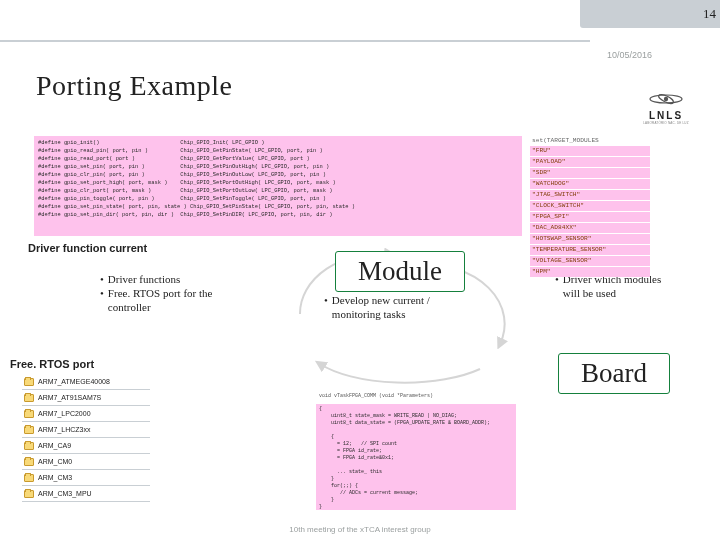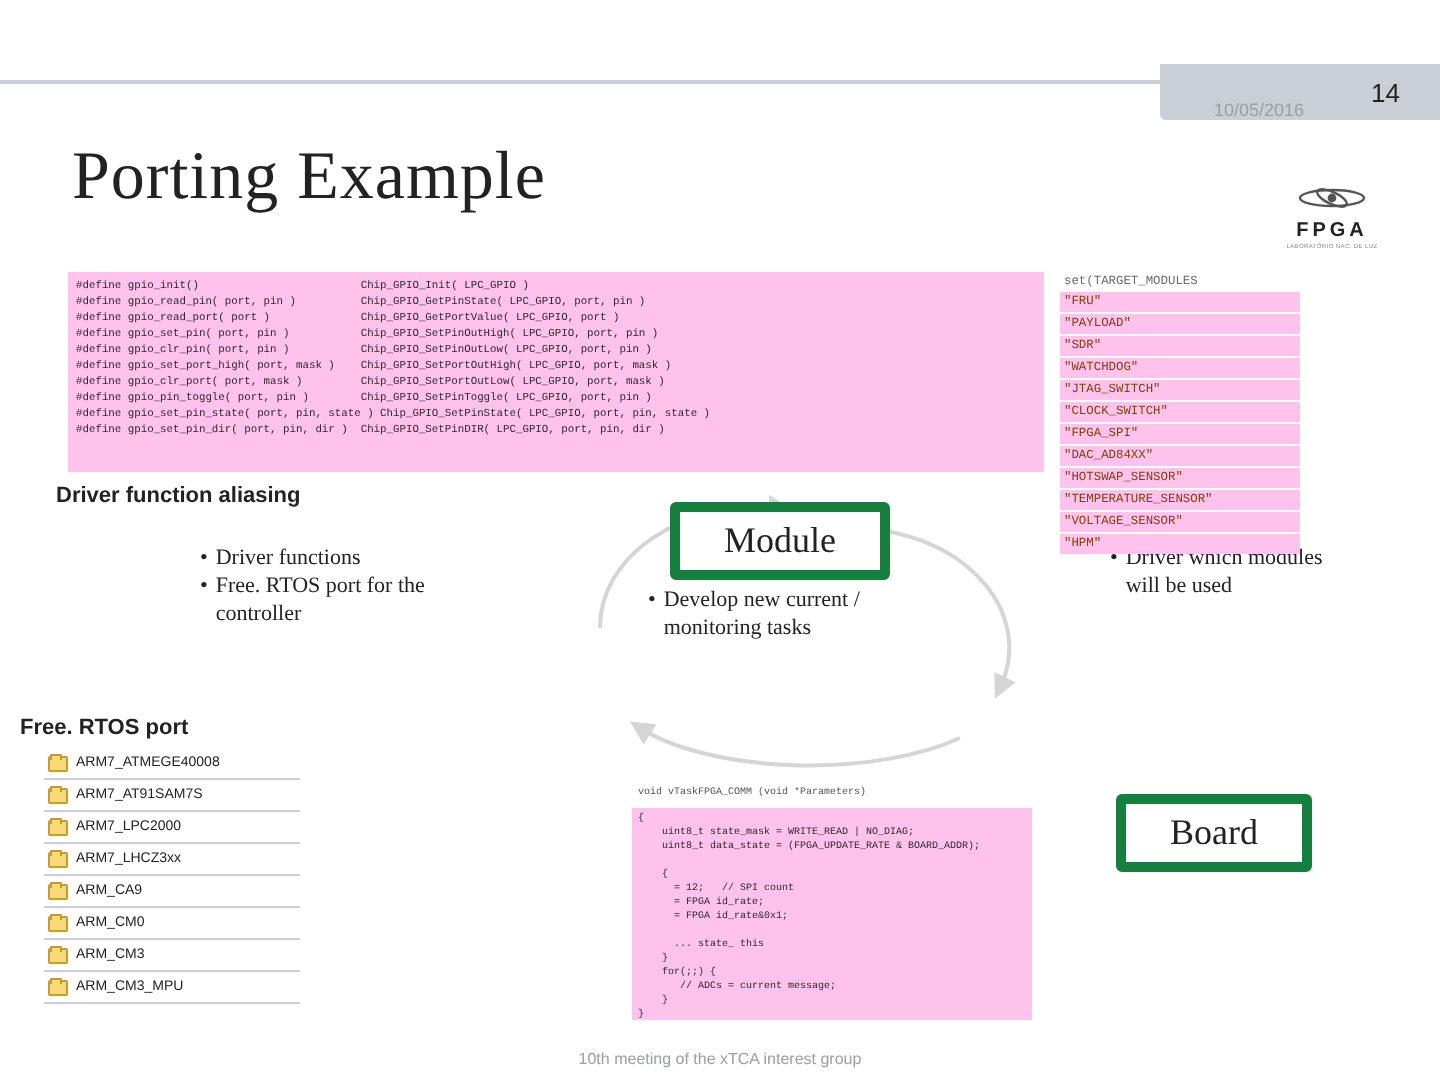--- a/index.html
+++ b/index.html
@@ -10,34 +10,34 @@
     position: relative;
     color: #222;
   }
   .slide { width: 100%; height: 100%; position: relative; }
   .page-num-bar {
     position: absolute; top: 0; right: 0;
     width: 140px; height: 28px;
     background: #c9cfd4;
     border-radius: 0 0 0 3px;
     display: flex; align-items: center; justify-content: flex-end;
-    padding-right: 20px;
-    font-family: Liberation Sans, sans-serif; font-size: 13px; margin-top: 32px;
+    padding-right: 4px;
+    font-family: Liberation Serif, serif; font-size: 13px;
   }
   .top-rule {
     position: absolute; top: 40px; left: 0;
     width: 590px; height: 2px; background: #c9cfd4;
   }
   .date {
     position: absolute; top: 50px; right: 68px;
     font-family: Arial, sans-serif; font-size: 9px; color: #9a9f9f;
   }
   .title {
     position: absolute; top: 70px; left: 36px;
-    font-size: 34px; font-weight: 400;
+    font-size: 28px; font-weight: 400;
     letter-spacing: .5px;
   }
   .logo {
     position: absolute; top: 90px; right: 24px;
     width: 60px; text-align: center;
   }
   .logo svg { display: block; margin: 0 auto 2px; }
   .logo-text { font-family: Arial, sans-serif; font-weight: bold; font-size: 10px; letter-spacing: 2px; }
   .logo-sub { font-family: Arial, sans-serif; font-size: 3px; color: #888; letter-spacing: .2px; }
 
@@ -55,29 +55,29 @@
 
   .label-dfa {
     position: absolute; top: 242px; left: 28px;
     font-family: Arial, sans-serif; font-size: 11px; font-weight: bold;
   }
 
   
   .chip-head, .module-head, .board-head {
     position: absolute;
     background: #fff;
-    border: 5px solid #15803d;
+    border: 1px solid #15803d;
     border-radius: 3px;
     padding: 4px 22px;
-    font-size: 18px;
+    font-size: 27px;
     font-family: Georgia, serif;
   }
   .chip-head   { top: 353px; left: 134px; }
   .module-head { top: 251px; left: 335px; }
-  .board-head  { top: 353px; left: 558px; margin-top: 44px; }
+  .board-head  { top: 353px; left: 558px; }
 
   .chip-bullets, .module-bullets, .board-bullets {
     position: absolute;
     font-size: 11px; line-height: 14px;
     font-family: Georgia, serif;
   }
   .chip-bullets   { top: 272px; left: 100px; width: 130px; }
   .module-bullets { top: 293px; left: 324px; width: 120px; }
   .board-bullets  { top: 272px; left: 555px; width: 110px; }
   .bullet { display: flex; }
@@ -177,36 +177,36 @@
   <div class="top-rule"></div>
   <div class="date">10/05/2016</div>
   <h1 class="title">Porting Example</h1>
 
   <div class="logo">
     <svg width="36" height="18" viewBox="0 0 36 18">
       <ellipse cx="18" cy="9" rx="16" ry="4" fill="none" stroke="#555" stroke-width="1.2"></ellipse>
       <ellipse cx="18" cy="9" rx="8" ry="3" transform="rotate(25 18 9)" fill="none" stroke="#555" stroke-width="1.2"></ellipse>
       <circle cx="18" cy="9" r="2.2" fill="#555"></circle>
     </svg>
-    <div class="logo-text">FPGA</div>
+    <div class="logo-text">LNLS</div>
     <div class="logo-sub">LABORATÓRIO NAC. DE LUZ</div>
   </div>
 
   <div class="code-block">#define gpio_init()                         Chip_GPIO_Init( LPC_GPIO )
 #define gpio_read_pin( port, pin )          Chip_GPIO_GetPinState( LPC_GPIO, port, pin )
 #define gpio_read_port( port )              Chip_GPIO_GetPortValue( LPC_GPIO, port )
 #define gpio_set_pin( port, pin )           Chip_GPIO_SetPinOutHigh( LPC_GPIO, port, pin )
 #define gpio_clr_pin( port, pin )           Chip_GPIO_SetPinOutLow( LPC_GPIO, port, pin )
 #define gpio_set_port_high( port, mask )    Chip_GPIO_SetPortOutHigh( LPC_GPIO, port, mask )
 #define gpio_clr_port( port, mask )         Chip_GPIO_SetPortOutLow( LPC_GPIO, port, mask )
 #define gpio_pin_toggle( port, pin )        Chip_GPIO_SetPinToggle( LPC_GPIO, port, pin )
 #define gpio_set_pin_state( port, pin, state ) Chip_GPIO_SetPinState( LPC_GPIO, port, pin, state )
 #define gpio_set_pin_dir( port, pin, dir )  Chip_GPIO_SetPinDIR( LPC_GPIO, port, pin, dir )</div>
 
-  <div class="label-dfa">Driver function aliasing</div>
+  <div class="label-dfa">Driver function current</div>
 
   <svg class="cycle" viewBox="0 0 250 160">
     <defs>
       <marker id="ah" markerWidth="6" markerHeight="6" refX="3" refY="3" orient="auto">
         <path d="M0,0 L6,3 L0,6 Z" fill="#d5d5d5"></path>
       </marker>
     </defs>
     <path d="M 30 80 A 80 60 0 0 1 120 20" fill="none" stroke="#d5d5d5" stroke-width="2" marker-end="url(#ah)"></path>
     <path d="M 150 30 A 80 60 0 0 1 230 110" fill="none" stroke="#d5d5d5" stroke-width="2" marker-end="url(#ah)"></path>
     <path d="M 210 135 A 100 40 0 0 1 50 130" fill="none" stroke="#d5d5d5" stroke-width="2" marker-end="url(#ah)"></path>

